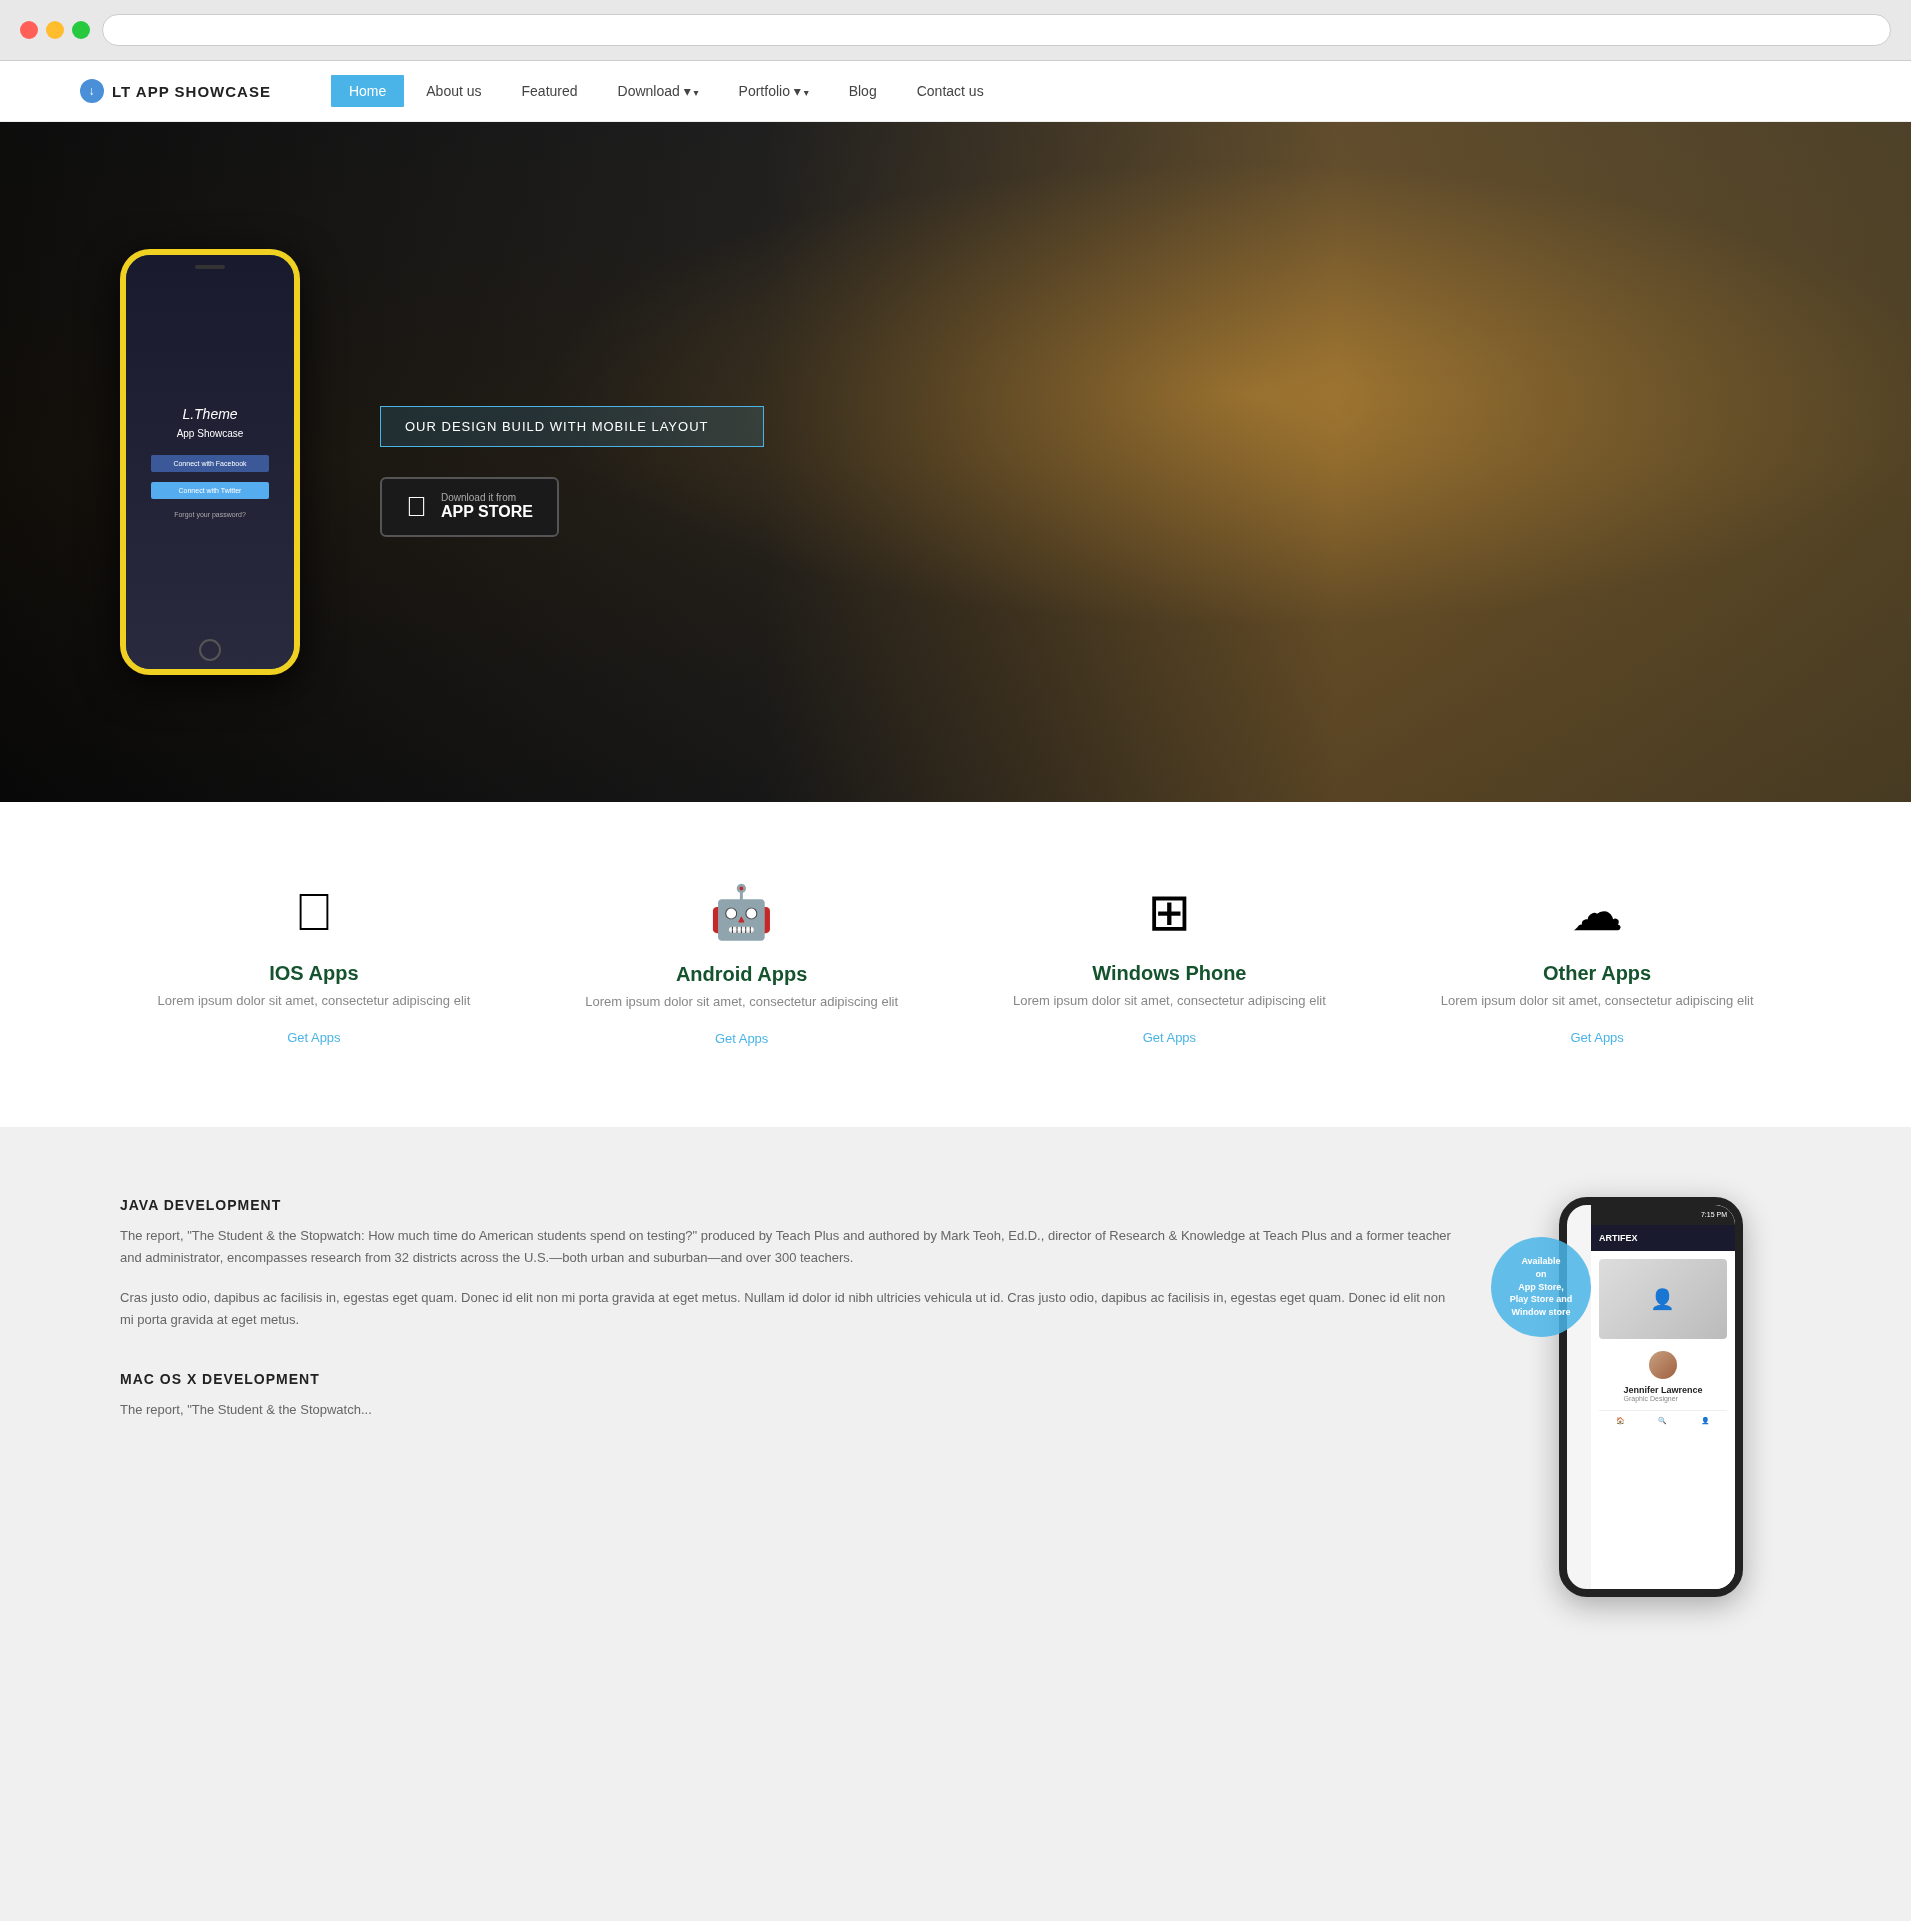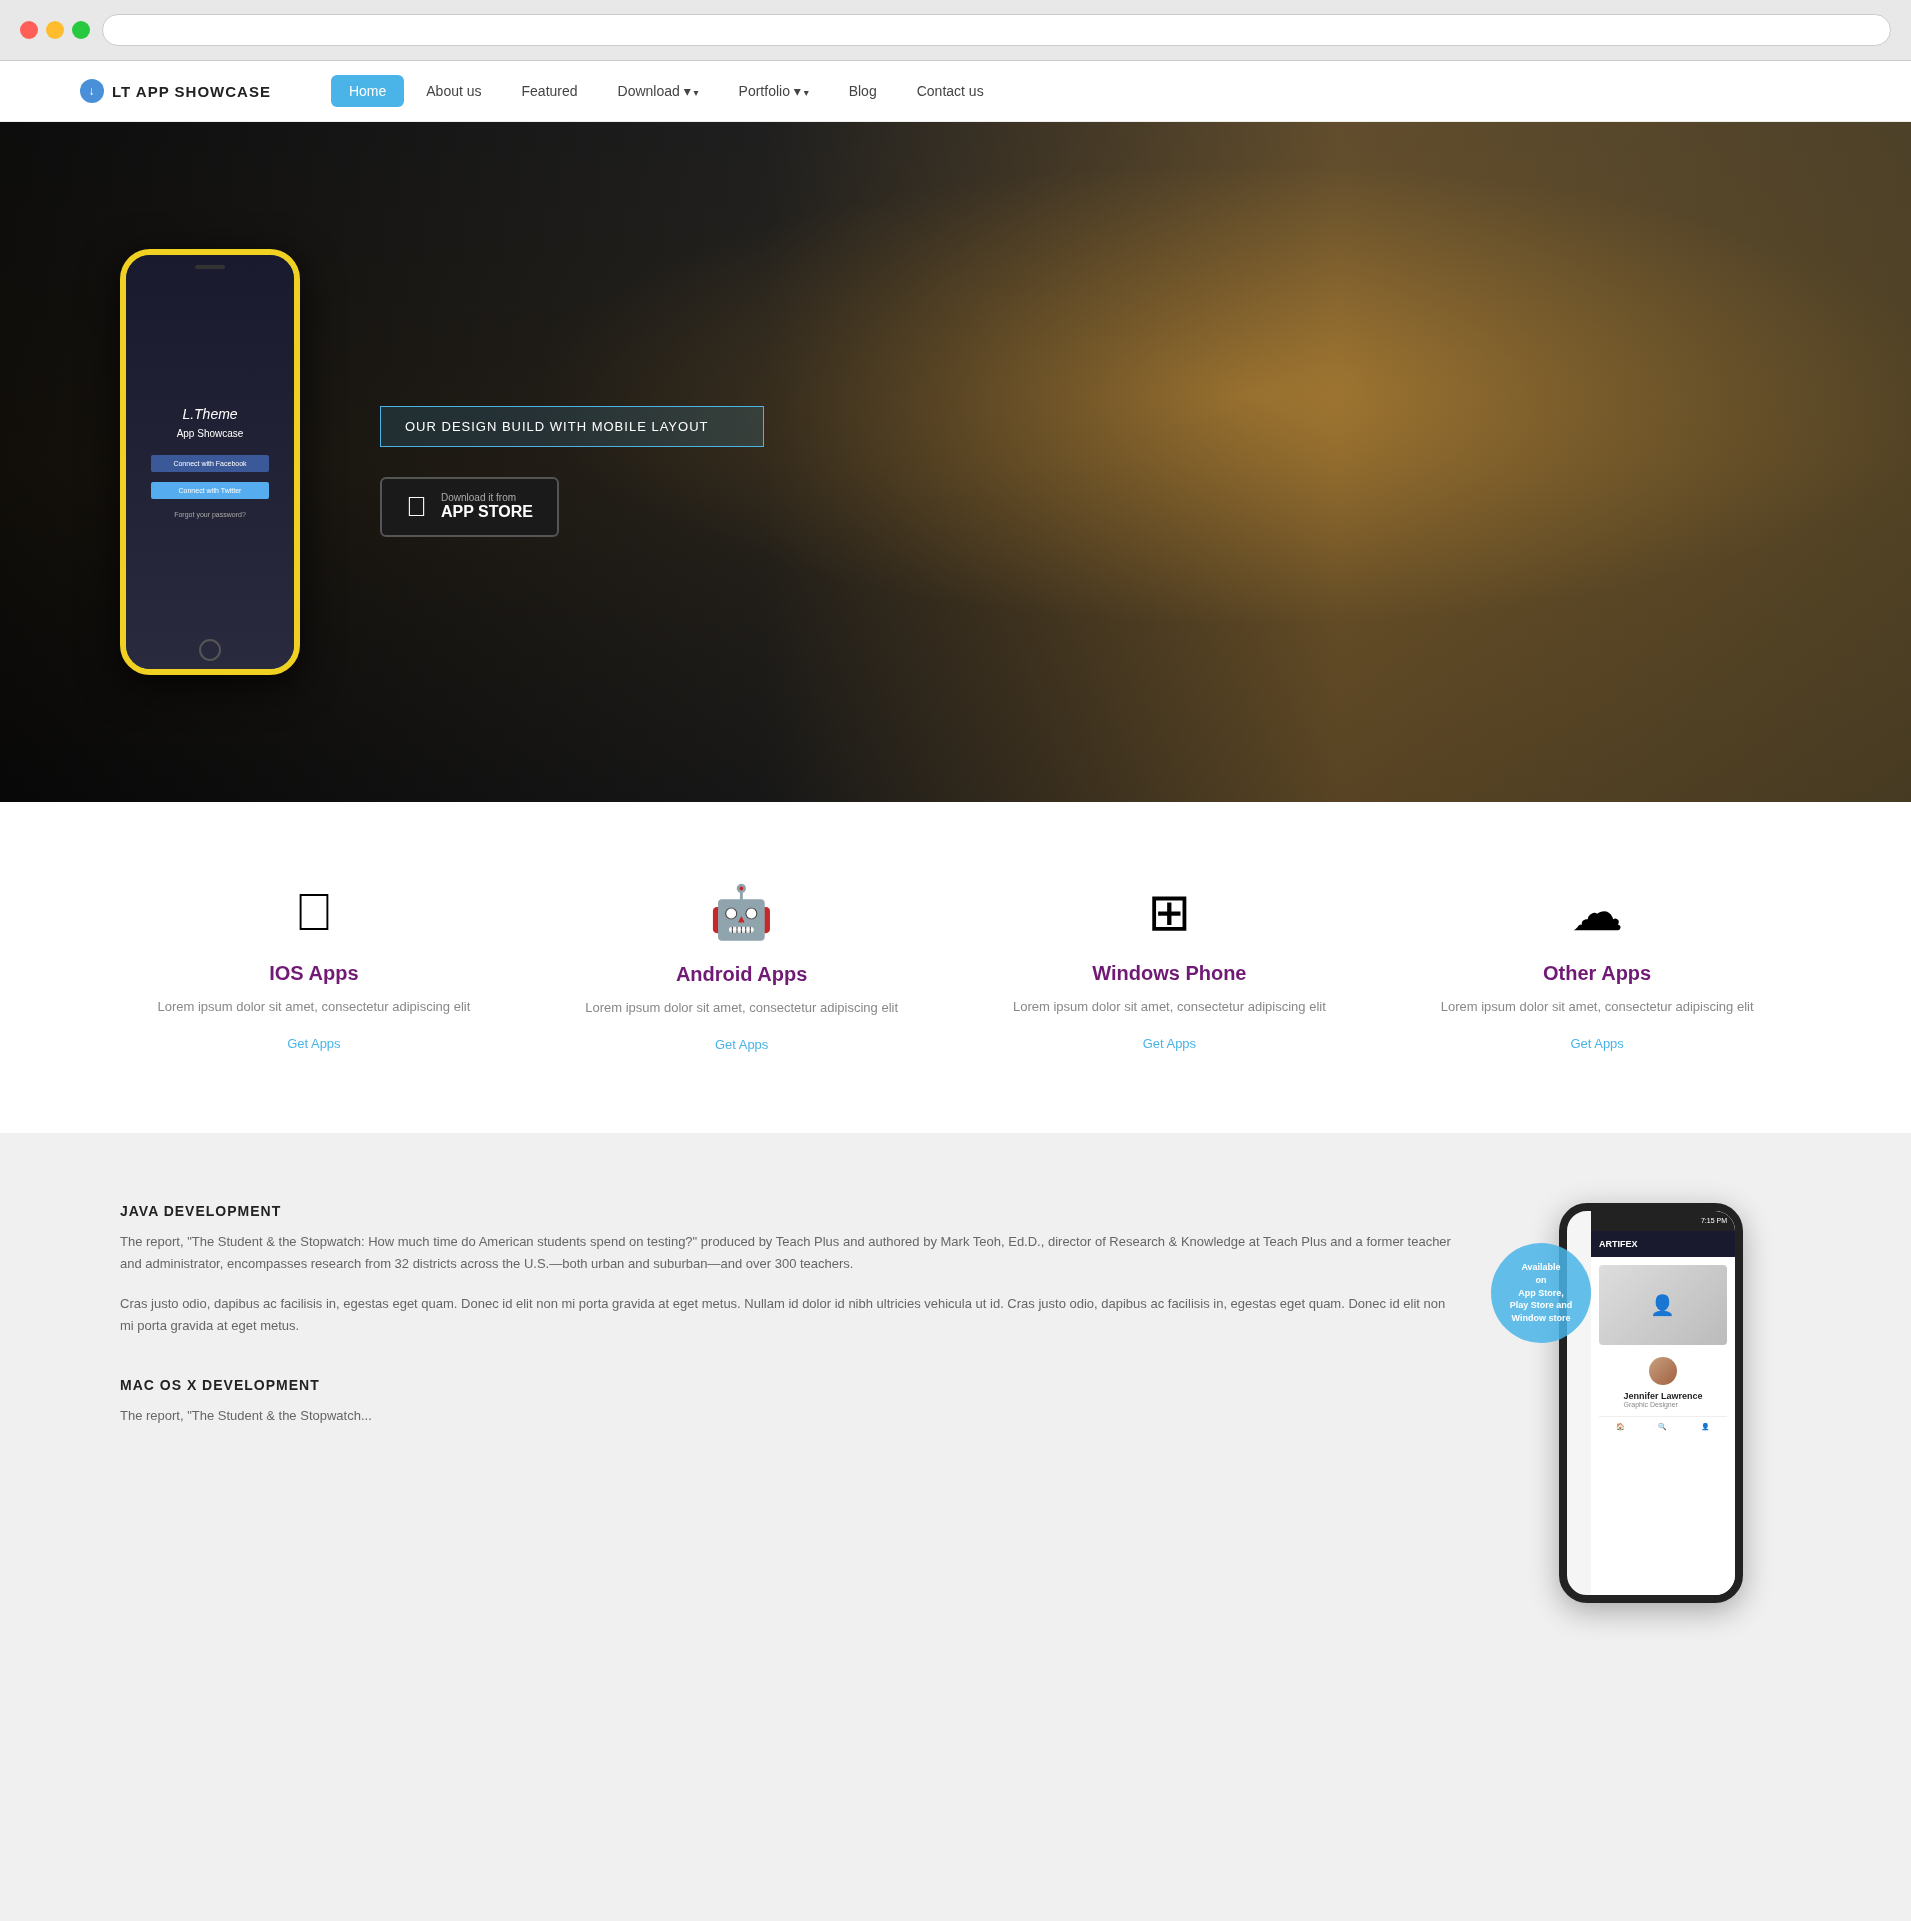--- a/index.html
+++ b/index.html
@@ -60,21 +60,21 @@
       display: flex;
       align-items: center;
       gap: 4px;
       list-style: none;
     }
     .nav-links li a {
       padding: 8px 18px;
       text-decoration: none;
       color: #444;
       font-size: 14px;
-      border-radius: 6px;
+      border-radius: 1px;
     }
     .nav-links li a.active {
       background: #4ab4e8;
       color: white;
     }
     .nav-links li .has-dropdown::after { content: ' ▾'; font-size: 10px; }
 
     
     .hero {
       position: relative;
@@ -228,21 +228,21 @@
       padding: 80px 120px;
       display: flex;
       justify-content: space-around;
       gap: 40px;
     }
     .app-card {
       text-align: center;
       flex: 1;
     }
     .app-icon { font-size: 52px; margin-bottom: 20px; display: block; }
-    .app-title { font-size: 20px; font-weight: bold; color: #701a75; margin-bottom: 12px; }
+    .app-title { font-size: 20px; font-weight: bold; color: #14532d; margin-bottom: 6px; }
     .app-desc { font-size: 13px; color: #888; line-height: 1.6; margin-bottom: 16px; }
     .app-link { color: #4ab4e8; font-size: 13px; text-decoration: none; }
 
     
     .features-section {
       background: #f0f0f0;
       padding: 70px 120px;
       display: flex;
       gap: 60px;
       align-items: flex-start;

